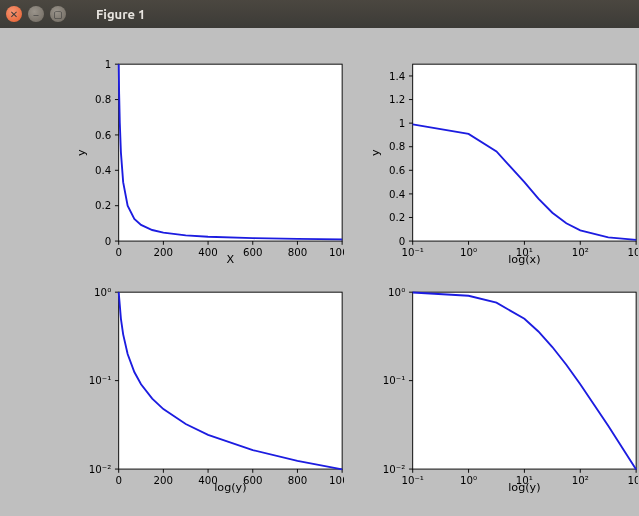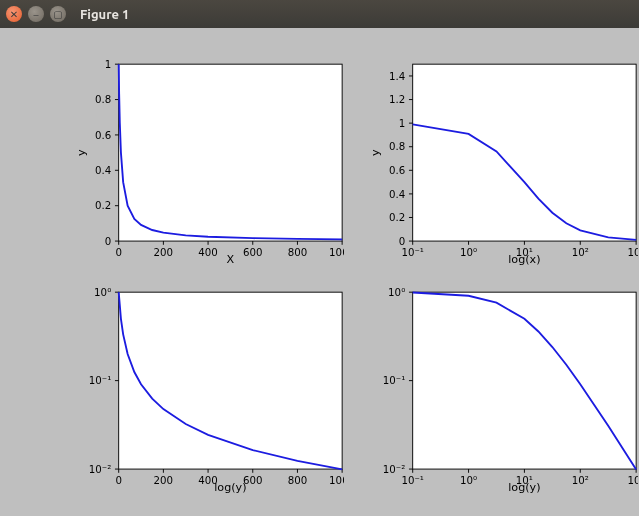--- a/index.html
+++ b/index.html
@@ -3,21 +3,21 @@
 <meta charset="utf-8">
 <style>
   * { margin: 0; padding: 0; box-sizing: border-box; }
   body { font-family: "Ubuntu", "DejaVu Sans", sans-serif; background: #f0f0f0; width: 639px; height: 516px; overflow: hidden; }
   .window { width: 639px; height: 516px; display: flex; flex-direction: column; }
   .titlebar { height: 28px; background: linear-gradient(#4b4740, #3c3b37); display: flex; align-items: center; padding: 0 6px; gap: 6px; }
   .tb-buttons { display: flex; gap: 6px; align-items: center; }
   .tb-btn { width: 16px; height: 16px; border-radius: 50%; display: flex; align-items: center; justify-content: center; font-size: 10px; color: #3b3b3b; }
   .tb-close { background: radial-gradient(circle at 40% 35%, #f79674, #e55c2b); }
   .tb-min, .tb-max { background: radial-gradient(circle at 40% 35%, #9a948b, #6e685f); }
-  .titlebar .title { color: #e8e5e0; font-size: 13px; font-weight: bold; margin-left: 8px; }
+  .titlebar .title { color: #e8e5e0; font-size: 13px; font-weight: bold; margin-left: 24px; }
   .content { flex: 1; background: #bfbfbf; display: flex; align-items: center; justify-content: center; }
   .canvas { width: 600px; height: 460px; position: relative; }
   .subplot { position: absolute; }
   .subplot svg { display: block; }
   .axis-label { font-size: 12px; fill: #000; font-family: "DejaVu Sans", sans-serif; }
   .tick-label { font-size: 11px; fill: #000; font-family: "DejaVu Sans", sans-serif; }
   .plot-line { stroke: #1c1ce0; stroke-width: 2; fill: none; }
   .frame { stroke: #000; stroke-width: 1; fill: #fff; }
   .tick { stroke: #000; stroke-width: 1; }
 </style>

